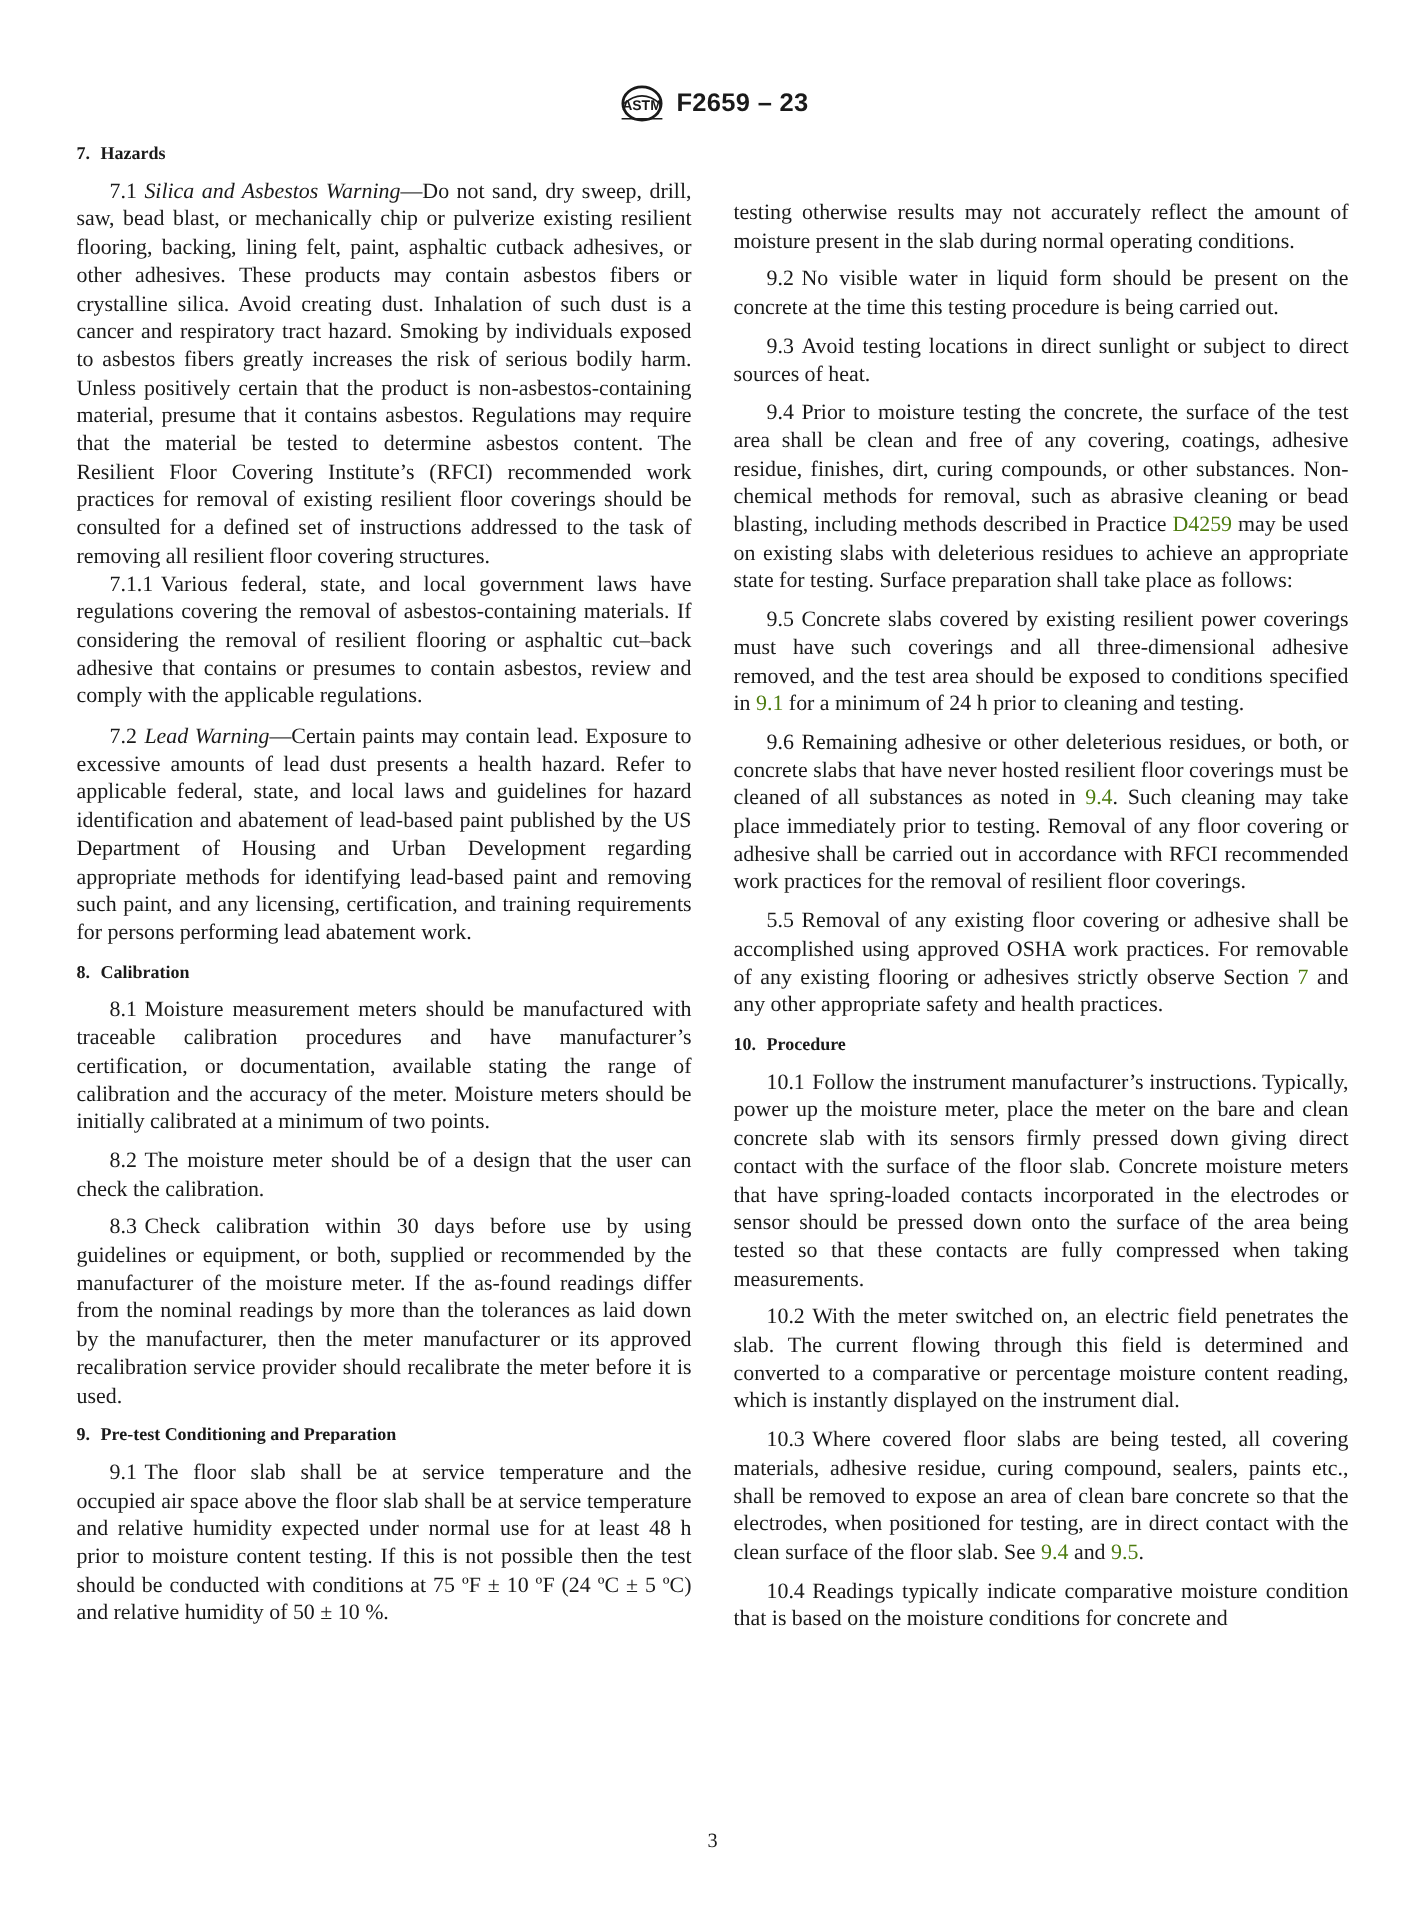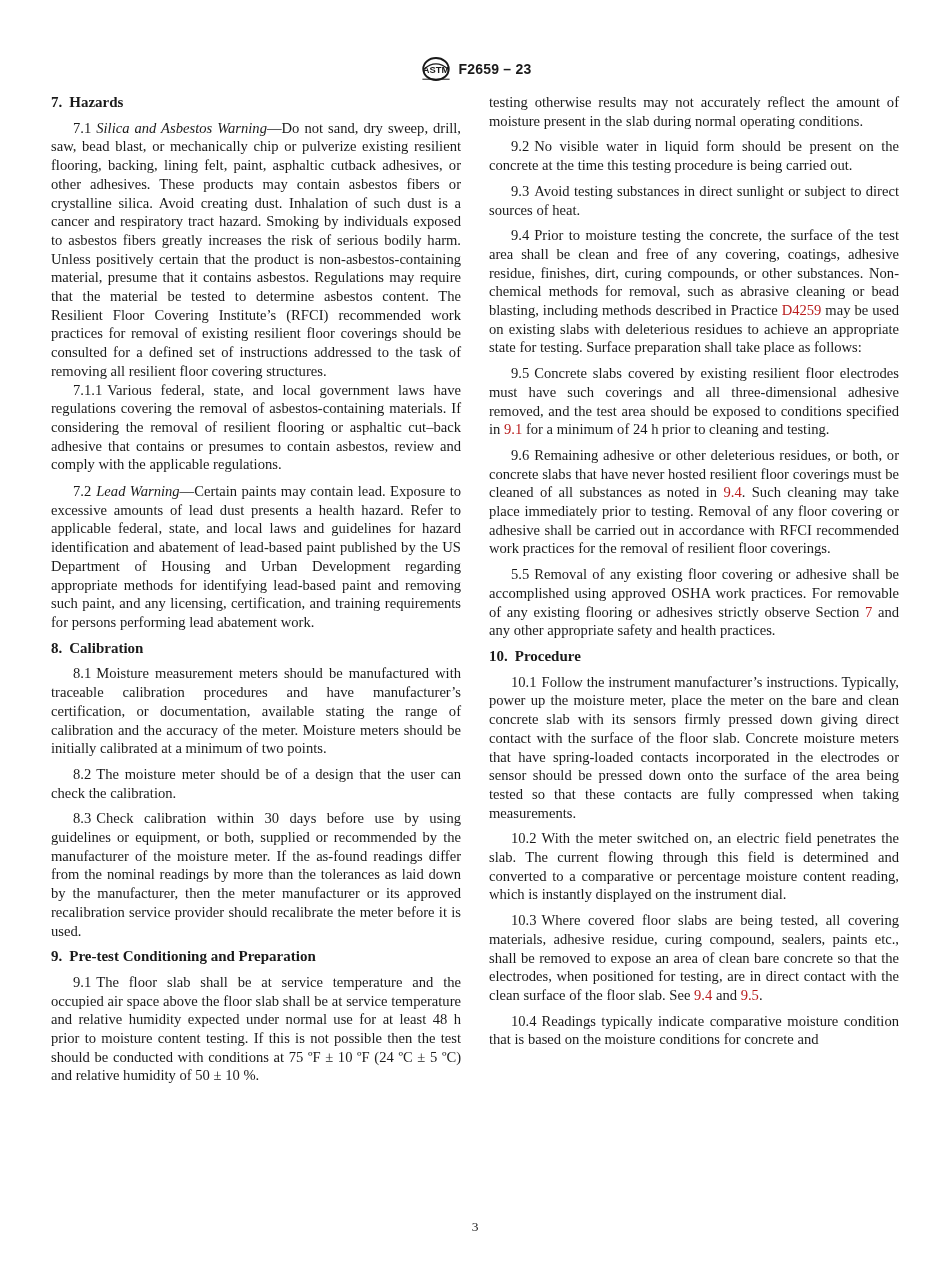--- a/index.html
+++ b/index.html
@@ -2,34 +2,34 @@
 <html><head>
 <meta charset="utf-8">
 <style>
   html, body { margin: 0; padding: 0; background: #ffffff; }
   body { width: 950px; height: 1272px; position: relative; overflow: hidden;
          font-family: "Liberation Serif", "DejaVu Serif", serif; color: #1a1a1a; }
   .header { position: absolute; top: 55px; left: 0; width: 950px; display: flex;
             justify-content: center; align-items: center; gap: 6px; text-align: center; }
   .logo { width: 34px; height: 28px; }
   .doc-id { font-family: "Liberation Sans", "DejaVu Sans", sans-serif; font-weight: bold;
-            font-size: 14px; letter-spacing: 0.2px; }
+            font-size: 17px; letter-spacing: 0.2px; }
   .col { position: absolute; top: 93px; width: 410px; font-size: 14.6px; line-height: 18.7px; }
   .col.left { left: 51px; }
   .col.right { left: 489px; }
-  .h { font-weight: bold; font-size: 15px; margin: 0 0 7px 0; }
+  .h { font-weight: bold; font-size: 12px; margin: 0 0 7px 0; }
   .h .num { margin-right: 7px; }
   .p { text-align: justify; text-indent: 22px; margin: 0 0 7px 0; hyphens: none; }
   .p.tight { margin-bottom: 0; }
-  .p.noindent { text-indent: 0; }
+  .p.noindent { text-indent: 0; margin-top: 40px; }
   .sp { margin-top: 8px; }
   .h.sp2 { margin-top: 0; }
   .lbl { margin-right: 5px; }
   .ital { font-style: italic; }
-  .ref { color: #b91c1c; }
+  .ref { color: #4d7c0f; }
   .pagenum { position: absolute; top: 1219px; left: 0; width: 950px; text-align: center; font-size: 13.5px; }
 </style>
 </head>
 <body>
 
 <div class="header">
   <svg class="logo" viewBox="0 0 40 32">
     <ellipse cx="20" cy="16" rx="15" ry="13" fill="none" stroke="#1a1a1a" stroke-width="2.2"></ellipse>
     <path d="M6 16 Q20 4 34 16" fill="none" stroke="#1a1a1a" stroke-width="1.4"></path>
     <text x="20" y="21" text-anchor="middle" font-family="Liberation Sans, sans-serif" font-weight="bold" font-size="11" fill="#1a1a1a">ASTM</text>
@@ -74,27 +74,27 @@
 </div>
 
 <div class="col right">
   <p class="p noindent">
     <span>testing otherwise results may not accurately reflect the amount of moisture present in the slab during normal operating conditions.</span>
   </p>
   <p class="p">
     <span class="lbl">9.2</span><span>No visible water in liquid form should be present on the concrete at the time this testing procedure is being carried out.</span>
   </p>
   <p class="p">
-    <span class="lbl">9.3</span><span>Avoid testing substances in direct sunlight or subject to direct sources of heat.</span>
+    <span class="lbl">9.3</span><span>Avoid testing locations in direct sunlight or subject to direct sources of heat.</span>
   </p>
   <p class="p">
     <span class="lbl">9.4</span><span>Prior to moisture testing the concrete, the surface of the test area shall be clean and free of any covering, coatings, adhesive residue, finishes, dirt, curing compounds, or other substances. Non-chemical methods for removal, such as abrasive cleaning or bead blasting, including methods described in Practice </span><span class="ref">D4259</span><span> may be used on existing slabs with deleterious residues to achieve an appropriate state for testing. Surface preparation shall take place as follows:</span>
   </p>
   <p class="p">
-    <span class="lbl">9.5</span><span>Concrete slabs covered by existing resilient floor electrodes must have such coverings and all three-dimensional adhesive removed, and the test area should be exposed to conditions specified in </span><span class="ref">9.1</span><span> for a minimum of 24 h prior to cleaning and testing.</span>
+    <span class="lbl">9.5</span><span>Concrete slabs covered by existing resilient power coverings must have such coverings and all three-dimensional adhesive removed, and the test area should be exposed to conditions specified in </span><span class="ref">9.1</span><span> for a minimum of 24 h prior to cleaning and testing.</span>
   </p>
   <p class="p">
     <span class="lbl">9.6</span><span>Remaining adhesive or other deleterious residues, or both, or concrete slabs that have never hosted resilient floor coverings must be cleaned of all substances as noted in </span><span class="ref">9.4</span><span>. Such cleaning may take place immediately prior to testing. Removal of any floor covering or adhesive shall be carried out in accordance with RFCI recommended work practices for the removal of resilient floor coverings.</span>
   </p>
   <p class="p">
     <span class="lbl">5.5</span><span>Removal of any existing floor covering or adhesive shall be accomplished using approved OSHA work practices. For removable of any existing flooring or adhesives strictly observe Section </span><span class="ref">7</span><span> and any other appropriate safety and health practices.</span>
   </p>
 
   <div class="h sp2">
     <span class="num">10.</span><span>Procedure</span>

